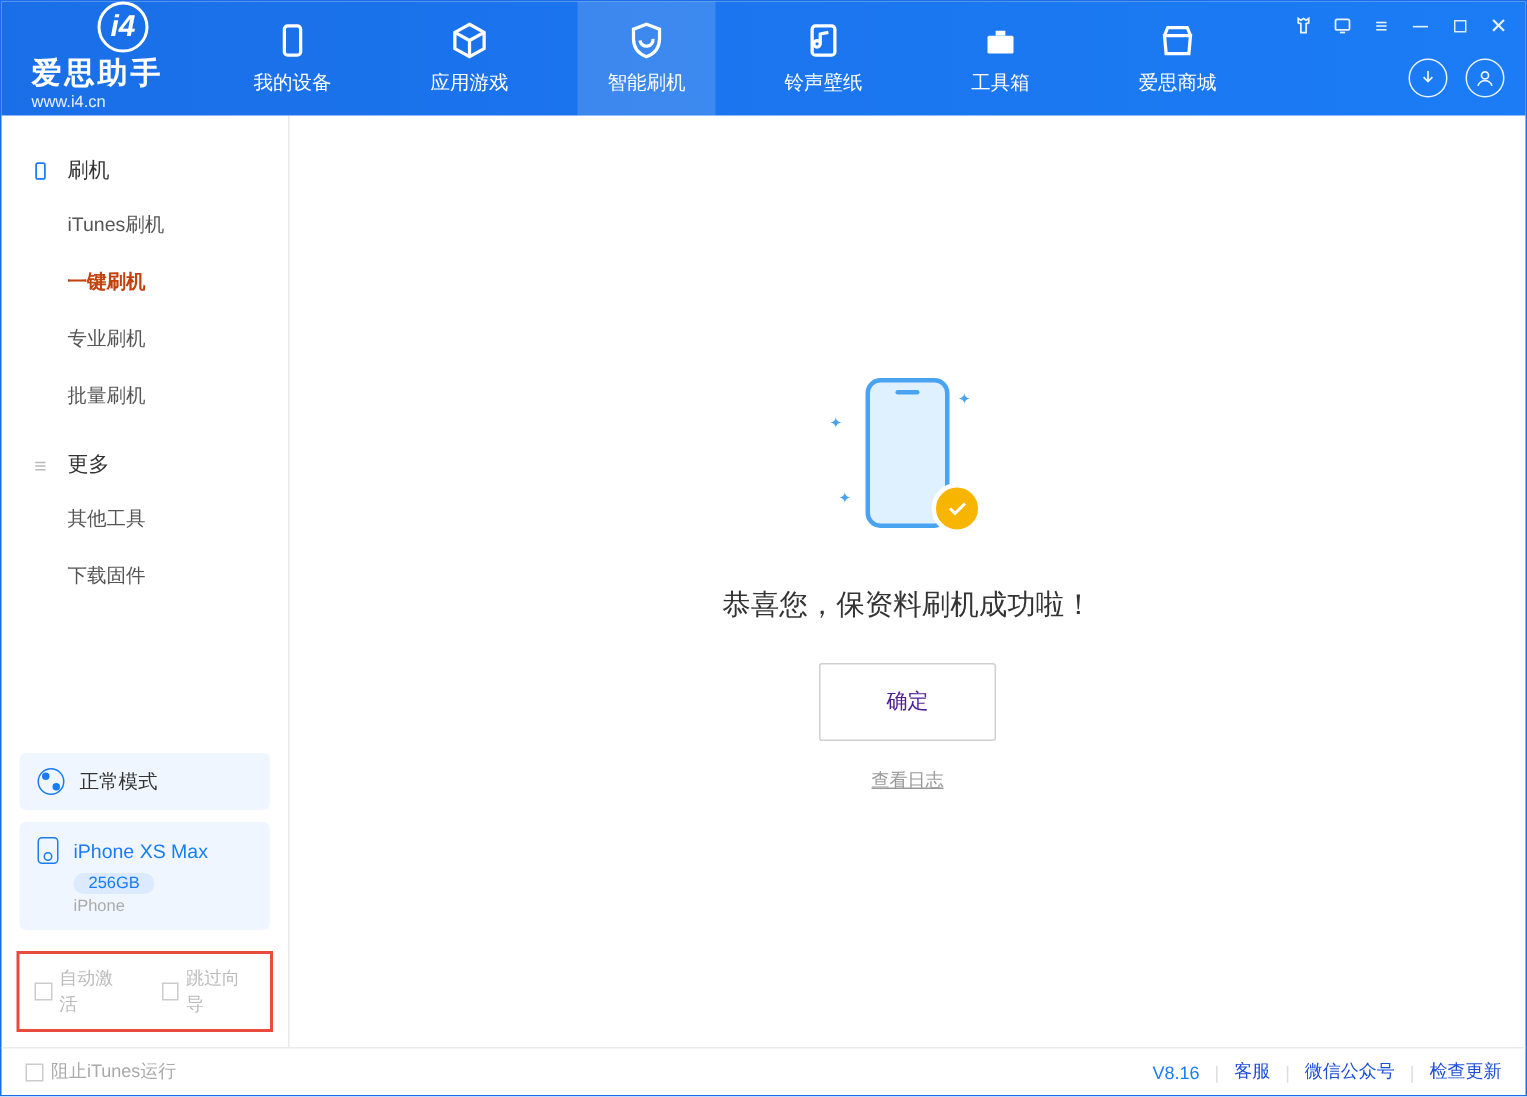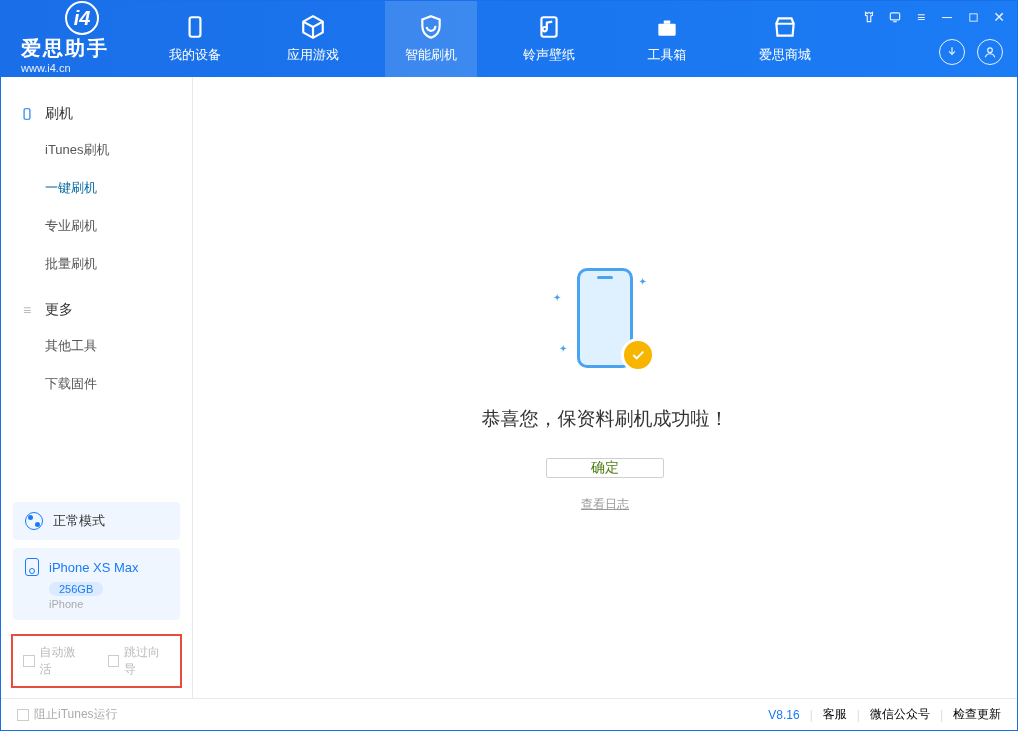--- a/index.html
+++ b/index.html
@@ -18,21 +18,21 @@
 .header-right { position: absolute; right: 10px; top: 8px; display: flex; gap: 10px; align-items: center; }
 .header-right-bottom { position: absolute; right: 14px; bottom: 12px; display: flex; gap: 12px; align-items: center; }
 .win-btn { width: 16px; height: 16px; cursor: pointer; opacity: 0.9; display: flex; align-items: center; justify-content: center; color: #fff; font-size: 14px; }
 .circ-btn { width: 26px; height: 26px; border: 1.5px solid #fff; border-radius: 50%; display: flex; align-items: center; justify-content: center; cursor: pointer; opacity: 0.9; }
 .body-area { display: flex; height: calc(100% - 76px - 32px); }
 .sidebar { width: 192px; border-right: 1px solid #eaeaea; padding-top: 20px; display: flex; flex-direction: column; }
 .side-section { margin-bottom: 10px; }
 .side-header { display: flex; align-items: center; padding: 8px 18px; font-size: 14px; color: #333; font-weight: 500; }
 .side-header-icon { width: 16px; height: 16px; margin-right: 10px; display: flex; align-items: center; justify-content: center; }
 .side-item { padding: 10px 18px 10px 44px; font-size: 13px; color: #555; cursor: pointer; }
-.side-item.active { color: #0369a1; }
+.side-item.active { color: #c2410c; font-weight: bold; }
 .sidebar-spacer { flex: 1; }
 .mode-box { margin: 8px 12px; background: #f0f6ff; border-radius: 4px; padding: 10px 12px; display: flex; align-items: center; font-size: 13px; color: #333; }
 .mode-icon { width: 18px; height: 18px; border: 1.5px solid #1a7cf5; border-radius: 50%; margin-right: 10px; position: relative; }
 .mode-icon::before, .mode-icon::after { content: ""; position: absolute; background: #1a7cf5; border-radius: 50%; }
 .mode-icon::before { width: 5px; height: 5px; top: 2px; left: 2px; }
 .mode-icon::after { width: 5px; height: 5px; bottom: 2px; right: 2px; }
 .device-box { margin: 0 12px 8px 12px; background: #f0f6ff; border-radius: 4px; padding: 10px 12px; font-size: 13px; }
 .device-row { display: flex; align-items: center; color: #1a7cf5; font-weight: 500; }
 .device-icon { width: 14px; height: 18px; border: 1.5px solid #1a7cf5; border-radius: 3px; margin-right: 10px; position: relative; }
 .device-icon::after { content: ""; width: 4px; height: 4px; border: 1px solid #1a7cf5; border-radius: 50%; position: absolute; bottom: 1px; left: 50%; transform: translateX(-50%); }
@@ -43,26 +43,26 @@
 .chk-box { width: 12px; height: 12px; border: 1px solid #ccc; }
 .main { flex: 1; display: flex; flex-direction: column; align-items: center; justify-content: center; }
 .success-illus { position: relative; width: 120px; height: 120px; margin-bottom: 24px; }
 .phone { width: 56px; height: 100px; border: 3px solid #4aa3f0; border-radius: 10px; background: #dff0ff; position: absolute; left: 50%; top: 6px; transform: translateX(-50%); }
 .phone::before { content: ""; position: absolute; top: 5px; left: 50%; transform: translateX(-50%); width: 16px; height: 3px; background: #4aa3f0; border-radius: 2px; }
 .check-badge { position: absolute; right: 10px; bottom: 10px; width: 34px; height: 34px; background: #f7b500; border-radius: 50%; display: flex; align-items: center; justify-content: center; border: 3px solid #fff; }
 .check-badge svg { width: 16px; height: 16px; }
 .sparkle { position: absolute; color: #4aa3f0; font-size: 10px; }
 .sp1 { top: 30px; left: 8px; } .sp2 { top: 14px; right: 18px; } .sp3 { bottom: 28px; left: 14px; }
 .success-text { font-size: 19px; color: #333; margin-bottom: 26px; }
-.ok-btn { border: 1px solid #d0d0d0; background: #fff; padding: 0 44px; font-size: 14px; color: #4d7c0f; cursor: pointer; border-radius: 2px; margin-bottom: 18px; }
+.ok-btn { border: 1px solid #d0d0d0; background: #fff; padding: 16px 44px; font-size: 14px; color: #4c1d95; cursor: pointer; border-radius: 2px; margin-bottom: 18px; }
 .log-link { font-size: 12px; color: #999; text-decoration: underline; cursor: pointer; }
 .status-bar { height: 32px; border-top: 1px solid #eaeaea; display: flex; align-items: center; padding: 0 16px; font-size: 12px; color: #aaa; }
 .status-left { display: flex; align-items: center; gap: 6px; }
 .status-right { margin-left: auto; display: flex; align-items: center; gap: 10px; }
-.status-link { color: #000000; cursor: pointer; }
+.status-link { color: #1d4ed8; cursor: pointer; }
 .status-sep { color: #ddd; }
 .ver { color: #1a7cf5; }
 </style>
 </head>
 <body>
 
 <div class="window">
   <div class="header">
     <div class="logo-area">
       <div class="logo-icon">i4</div>

